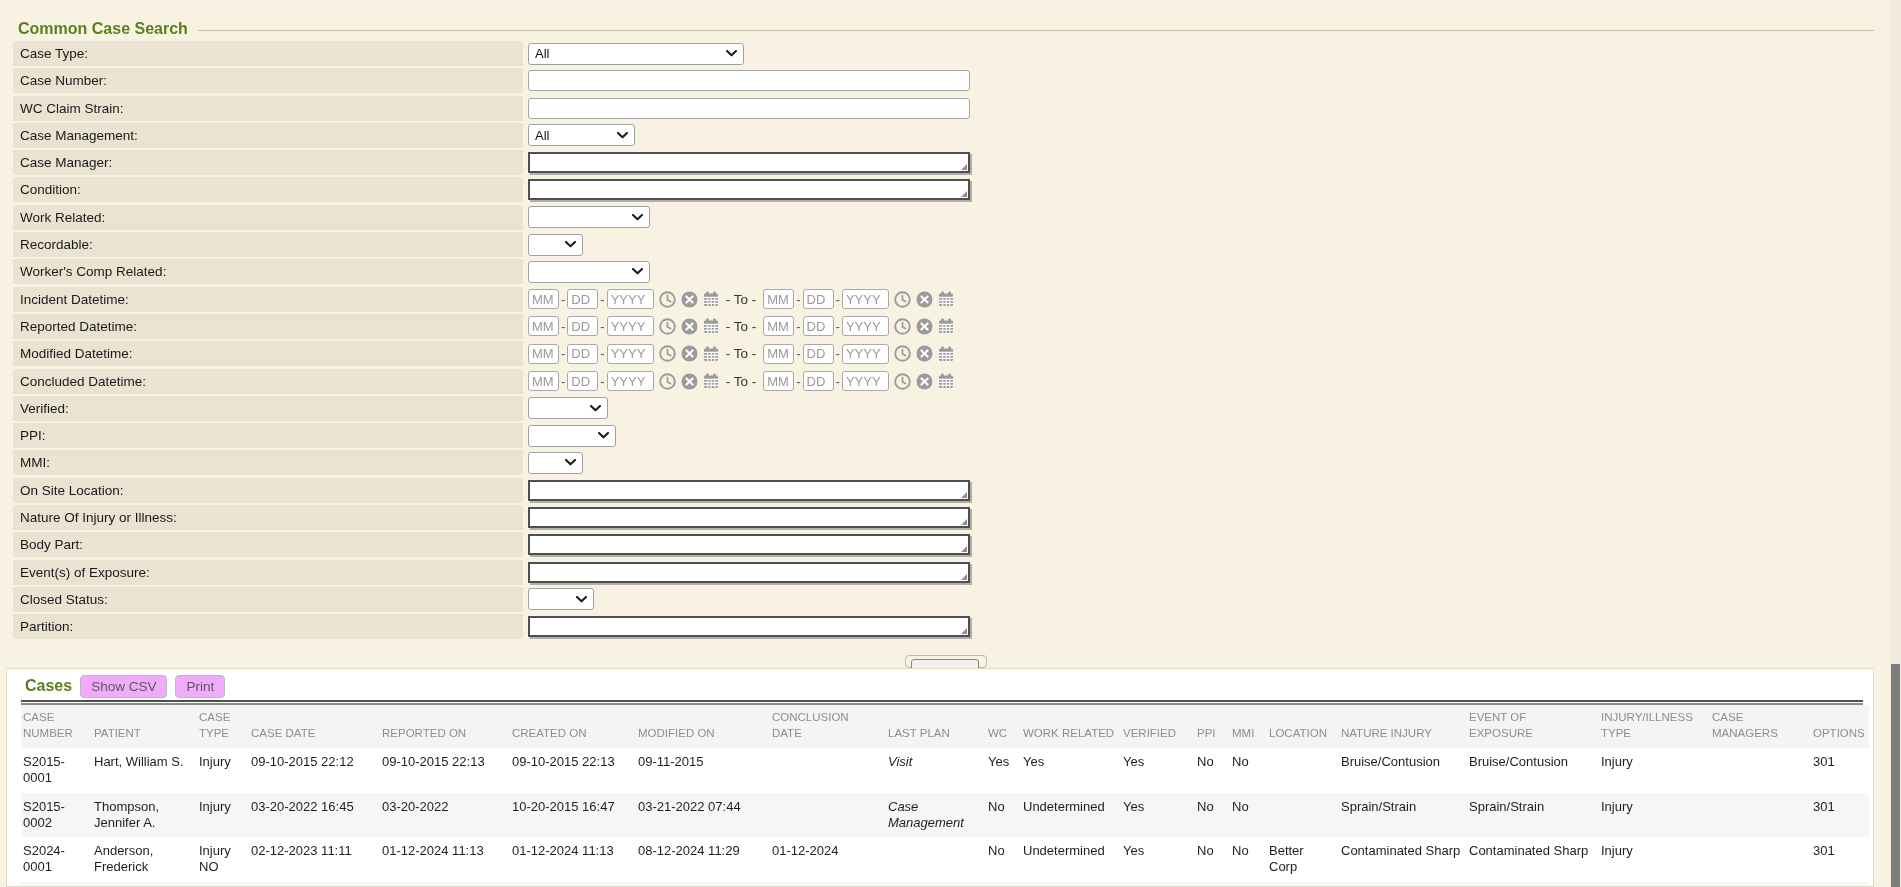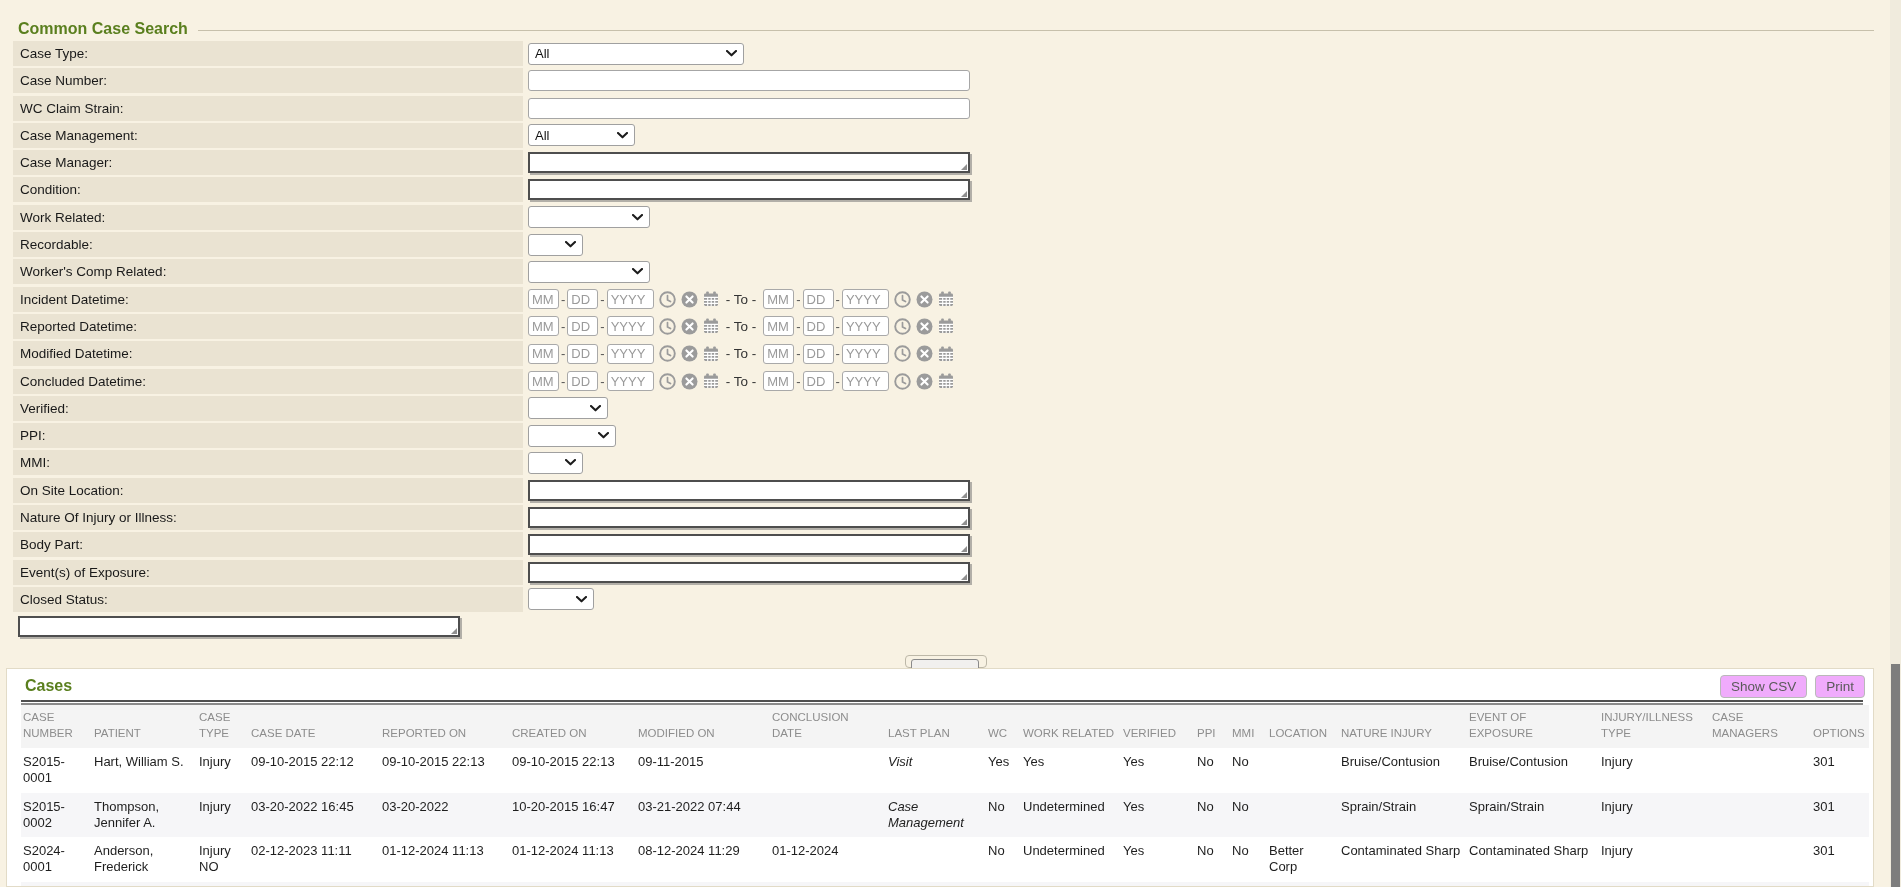--- a/index.html
+++ b/index.html
@@ -49,21 +49,21 @@
 
   
   .partial-outline { position:absolute; left:905px; top:655px; width:82px; height:13px;
       border:1px solid #bdb8a8; border-radius:4px; background:transparent; }
   .partial-button { position:absolute; left:911px; top:659px; width:68px; height:12px;
       background:#f1f0ee; border:1px solid #8a8a8a; border-radius:3px; }
 
   
   .cases-panel { position:absolute; left:6px; top:668px; width:1868px; height:219px;
       background:#fff; border:1px solid #e2dbc7; padding:0 0 0 14px; overflow:hidden; }
-  .cases-header { display:flex; align-items:center; justify-content:space-between;
+  .cases-header { display:flex; align-items:center; 
       height:31px; padding:3px 8px 0 4px; }
   .cases-title { color:#5a7f1e; font-weight:bold; font-size:16px; }
   .cases-buttons { display:flex; }
   .csv-btn, .print-btn { background:#f0abfc; border:1px solid #b9b9b9; border-radius:4px;
       color:#5a5a5a; font-size:13.5px; font-family:"Liberation Sans",sans-serif;
       padding:3px 10px; margin-left:8px; cursor:pointer; }
   .double-line { margin-right:10px; height:5px;
       border-top:2px solid #4f4f4f; border-bottom:2px solid #8a8a8a; }
 
   table.cases { border-collapse:collapse; table-layout:fixed; width:1848px; margin-top:0; }
@@ -490,20 +490,21 @@
               <span></span>
               <span class="chev">
                 <svg width="11" height="7" viewBox="0 0 11 7">
                   <path d="M1 1 l4.5 4.3 L10 1" fill="none" stroke="#1c1c1c" stroke-width="2.1" stroke-linecap="round" stroke-linejoin="round"></path>
                 </svg>
               </span>
             </div>
           </div>
         </div>
         <div class="frow">
+          <div class="flabel">Partition:</div>
           <div class="finput">
             <span class="bold-wrap"><input class="text-bold" style="width: 442px;"></span>
           </div>
         </div>
       </div>
   </div>
 
   <div class="partial-outline"></div>
   <div class="partial-button"></div>
 

